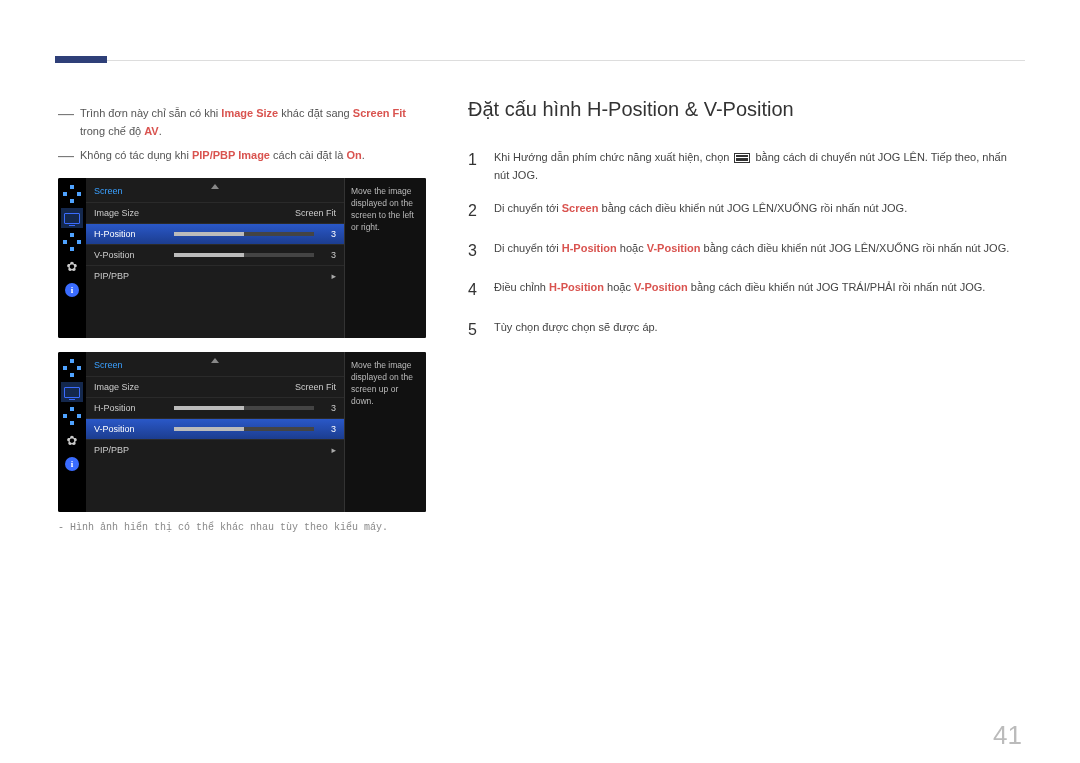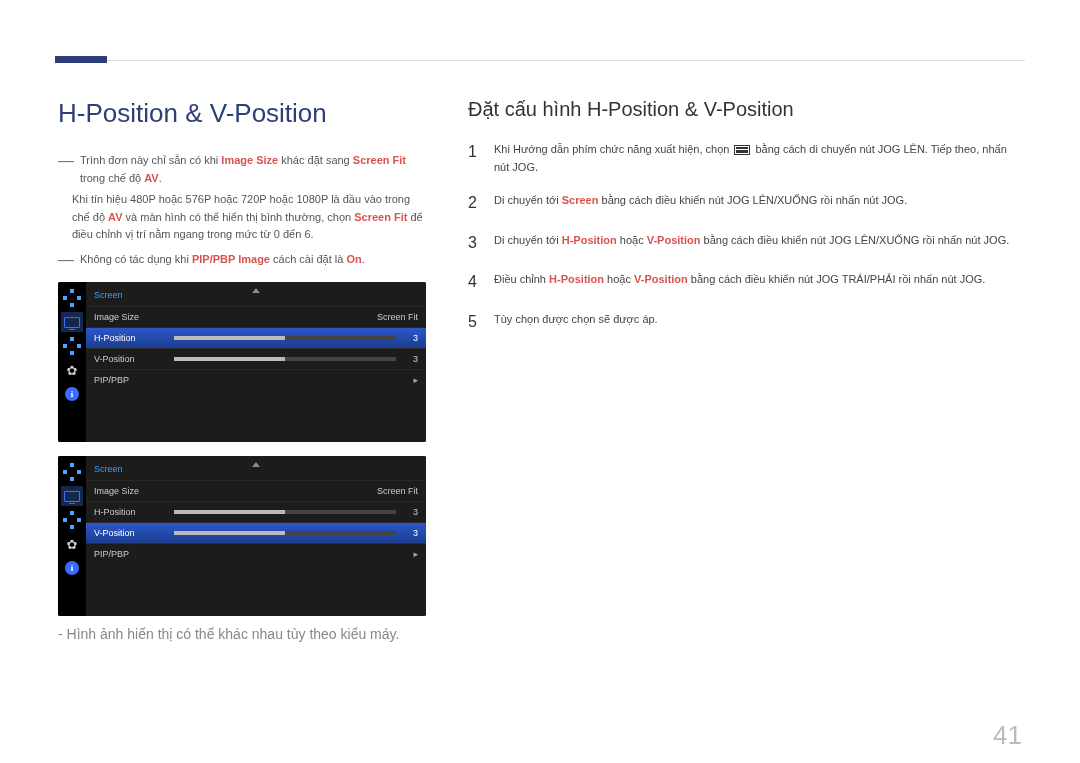--- a/index.html
+++ b/index.html
@@ -37,21 +37,21 @@
   h1.title {
     font-size: 26px;
     font-weight: 400;
     color: #2e3f78;
     margin-bottom: 22px;
   }
   h2.subtitle {
     font-size: 20px;
     font-weight: 400;
     color: #333;
-    margin-bottom: 18px;
+    margin-bottom: 26px;
   }
   .desc { font-size: 11px; line-height: 1.7; margin-bottom: 4px; }
   .red { color: #d9534f; }
   .note-dash {
     display: flex;
     gap: 6px;
     font-size: 11px;
     line-height: 1.65;
     margin-top: 6px;
     margin-bottom: 4px;
@@ -175,51 +175,48 @@
   .osd-side {
     width: 82px;
     background: #111;
     color: #bbb;
     font-size: 8.5px;
     padding: 8px 6px;
     line-height: 1.4;
     border-left: 1px solid #333;
   }
   .footnote {
-    font-size: 14px;
+    font-size: 10px;
     color: #888;
+    font-family: Liberation Mono, monospace;
   }
   .page-num {
     position: absolute;
     bottom: 12px;
     right: 58px;
     font-size: 26px;
     color: #bbb;
   }
 </style>
 </head>
 <body>
 
 <div class="header-line"></div>
 <div class="header-accent"></div>
 
 <div class="content">
   <div class="col-left">
-    <h1 class="title">H-Position &amp; V-Position</h1>
 
 
     <div class="note-dash">
       <span class="dash">―</span>
       <span class="txt">
         <span>Trình đơn này chỉ sẵn có khi </span><b class="red">Image Size</b><span> khác đặt sang </span><b class="red">Screen Fit</b><span> trong chế độ </span><b class="red">AV</b><span>.</span>
       </span>
     </div>
-    <p class="sub-note">
-      <span>Khi tín hiệu 480P hoặc 576P hoặc 720P hoặc 1080P là đầu vào trong chế độ </span><b class="red">AV</b><span> và màn hình có thể hiển thị bình thường, chọn </span><b class="red">Screen Fit</b><span> để điều chỉnh vị trí nằm ngang trong mức từ 0 đến 6.</span>
-    </p>
 
     <div class="note-dash">
       <span class="dash">―</span>
       <span class="txt">
         <span>Không có tác dụng khi </span><b class="red">PIP/PBP Image</b><span> cách cài đặt là </span><b class="red">On</b><span>.</span>
       </span>
     </div>
 
     <div id="osd-container">
         <div class="osd">
@@ -269,20 +266,21 @@
                   <div class="osd-bar-fill" style="width: 50%;"></div>
                 </div>
                 <div class="osd-val">3</div>
               </div>
               <div class="osd-row">
                 <div class="osd-label">PIP/PBP</div>
                 <div style="flex: 1 1 0%;"></div>
                 <div class="osd-caret">▸</div>
               </div>
             </div>
+            <div class="osd-side">Move the image displayed on the screen to the left or right.</div>
           </div>
         </div>
         <div class="osd">
           <div class="osd-sidebar">
             <div class="sb-item">
               <div class="sb-pad">
                 <span class="u"></span>
                 <span class="d"></span>
                 <span class="l"></span>
                 <span class="r"></span>
@@ -325,20 +323,21 @@
                   <div class="osd-bar-fill" style="width: 50%;"></div>
                 </div>
                 <div class="osd-val">3</div>
               </div>
               <div class="osd-row">
                 <div class="osd-label">PIP/PBP</div>
                 <div style="flex: 1 1 0%;"></div>
                 <div class="osd-caret">▸</div>
               </div>
             </div>
+            <div class="osd-side">Move the image displayed on the screen up or down.</div>
           </div>
         </div>
       </div>
 
     <p class="footnote">- <span>Hình ảnh hiển thị có thể khác nhau tùy theo kiểu máy.</span></p>
   </div>
 
   <div class="col-right">
     <h2 class="subtitle">Đặt cấu hình H-Position &amp; V-Position</h2>
     <div class="steps" id="steps">

